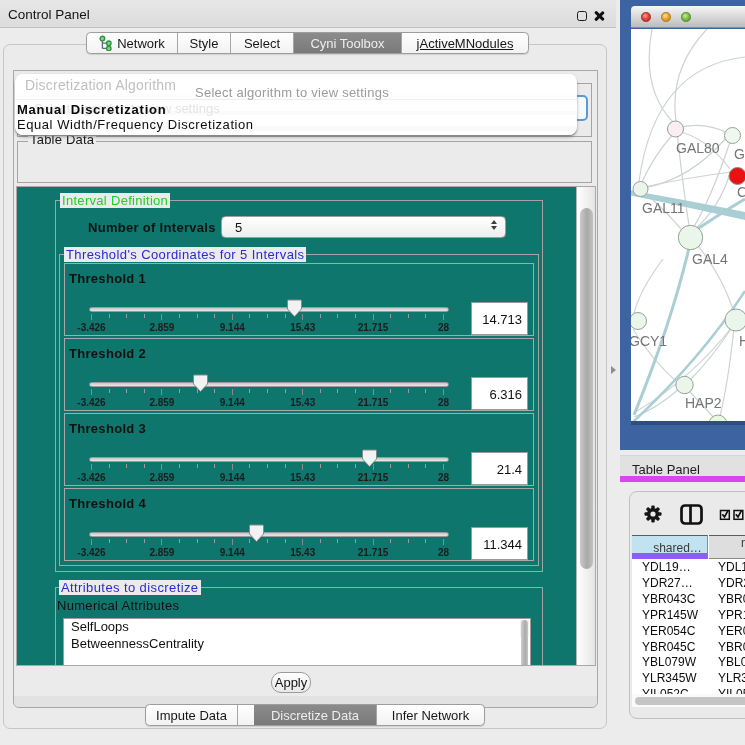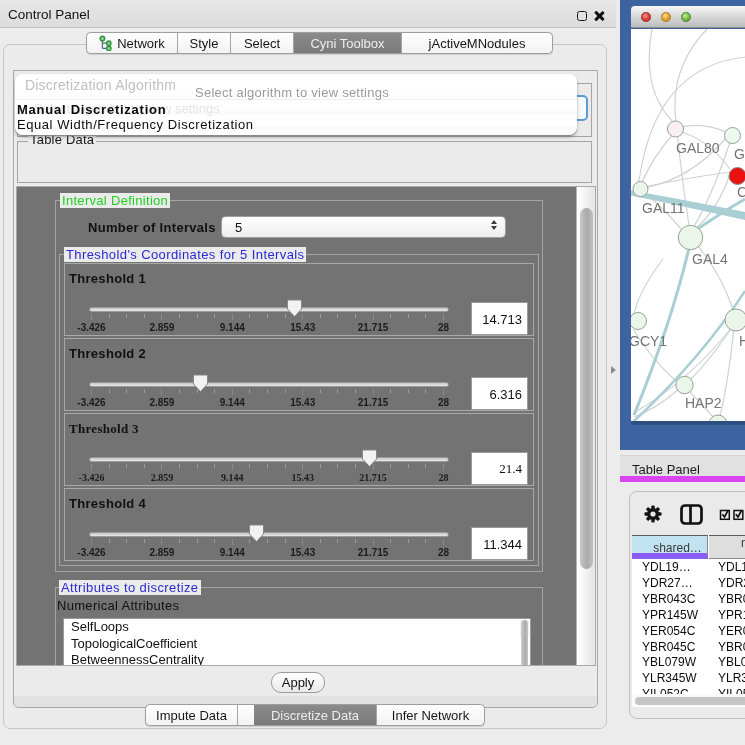--- a/index.html
+++ b/index.html
@@ -37,21 +37,21 @@
 
 
 .mcombo { position:absolute; background:linear-gradient(#ffffff,#ededed); border:1px solid #9e9e9e; border-radius:4.5px; font-size:13px; color:#111; }
 .mcombo .txt { position:absolute; left:9px; top:50%; transform:translateY(-50%); }
 .arrows { position:absolute; width:9px; display:block; }
 .arrows span { display:block; }
 .arrows .up { width:0; height:0; border-left:3.6px solid transparent; border-right:3.6px solid transparent; border-bottom:4.2px solid #3c3c3c; margin-bottom:2.4px; }
 .arrows .dn { width:0; height:0; border-left:3.6px solid transparent; border-right:3.6px solid transparent; border-top:4.2px solid #3c3c3c; }
 
 
-#spane { left:16px; top:186px; width:580px; height:480px; border:1px solid #a8a8a8; background:#737373; overflow:hidden; }
+#spane { left:16px; top:186px; width:580px; height:480px; border:1px solid #a8a8a8; background:#0f766e; overflow:hidden; }
 #vsb-track { position:absolute; left:559px; top:0; width:20px; height:480px; background:linear-gradient(90deg,#ffffff,#e3e3e3); border-left:1px solid #b5b5b5; }
 #vsb-thumb { position:absolute; left:563px; top:21px; width:13px; height:361px; border-radius:7px; background:linear-gradient(90deg,#c9c9c9,#a9a9a9 55%,#c2c2c2); }
 
 
 .thp { position:absolute; left:47px; width:470px; height:73px; border:1px solid #a8a8a8; }
 .thp .lbl { position:absolute; left:4px; top:7px; font-size:13px; font-weight:bold; letter-spacing:0.3px; color:#111; }
 .track { position:absolute; left:24px; top:43px; width:360px; height:5px; border:1px solid #9a9a9a; border-radius:3px; background:linear-gradient(#c6c6c6,#e9e9e9); }
 .ticks { position:absolute; left:26px; top:50px; width:353px; height:4px;
   background:repeating-linear-gradient(90deg,#9a9a9a 0 1px,transparent 1px 17.6px); }
 .ticks2 { position:absolute; left:26px; top:50px; width:354px; height:6px;
@@ -61,21 +61,21 @@
 .vbox span { position:absolute; right:5px; top:50%; transform:translateY(-50%); font-size:13px; color:#111; }
 .thumb { position:absolute; top:35px; width:17px; height:19px; }
 
 
 #attr-list { position:absolute; left:46px; top:431px; width:468px; height:60px; background:#fff; border:1px solid #9b9b9b; font-size:13px; color:#111; }
 #attr-list div { padding-left:7px; height:16.5px; line-height:16.5px; }
 #alsb { position:absolute; right:1px; top:1px; width:9px; height:58px; background:#f2f2f2; }
 #alsb i { position:absolute; left:1px; top:0; width:7px; height:58px; background:linear-gradient(90deg,#cfcfcf,#ababab 60%,#c6c6c6); border-radius:4px; }
 
 
-#apply { left:271px; top:672px; width:54px; height:21px; border:1px solid #9b9b9b; border-radius:10px; background:linear-gradient(#ffffff,#e9e9e9); font-size:13px; color:#111; text-align:center; line-height:19px; }
+#apply { left:271px; top:672px; width:40px; height:21px; border:1px solid #9b9b9b; border-radius:10px; background:linear-gradient(#ffffff,#e9e9e9); font-size:13px; color:#111; text-align:center; line-height:19px; }
 
 
 #popup { left:15px; top:74px; width:562px; height:61px; border-radius:8px;
   background:linear-gradient(#ffffff 0 34%, #fdfdfe 34% 42%, #ffffff 42% 60%, #f8fafc 60% 68%, #ffffff 68% 86%, #f8fafc 86% 94%, #ffffff 94%);
   box-shadow:0 1px 0 rgba(130,130,130,0.85), 0 2px 3px rgba(90,90,90,0.5); }
 #popup .r1 { position:absolute; left:180px; top:11px; font-size:13px; letter-spacing:0.25px; color:#9b9b9b; white-space:nowrap; }
 #popup .r2 { position:absolute; left:2px; top:27.5px; font-size:13px; font-weight:bold; letter-spacing:0.75px; color:#090909; }
 #popup .r3 { position:absolute; left:2px; top:42.5px; font-size:13px; letter-spacing:0.55px; color:#0d0d0d; }
 
 
@@ -170,21 +170,21 @@
         <span class="scale" style="left:237.7px;">15.43</span>
         <span class="scale" style="left:308.1px;">21.715</span>
         <span class="scale" style="left:378.5px;">28</span>
       <svg class="thumb" style="left:126.6px;" width="17" height="19" viewBox="0 0 17 19">
           <path d="M2.5,1 h12 q1,0 1,1 v8 l-7,7.5 l-7,-7.5 v-8 q0,-1 1,-1 z" fill="#f2f2f2" stroke="#888" stroke-width="1"></path>
         </svg>
       <div class="vbox">
           <span>6.316</span>
         </div>
     </div>
-    <div class="thp" style="top:226px;font-family:Liberation Serif, serif;">
+    <div class="thp" style="top:226px;">
       <div class="lbl">Threshold 3</div>
       <div class="track"></div>
         <div class="ticks"></div>
         <div class="ticks2"></div>
       <span class="scale" style="left:26.5px;">-3.426</span>
         <span class="scale" style="left:96.9px;">2.859</span>
         <span class="scale" style="left:167.3px;">9.144</span>
         <span class="scale" style="left:237.7px;">15.43</span>
         <span class="scale" style="left:308.1px;">21.715</span>
         <span class="scale" style="left:378.5px;">28</span>
@@ -214,21 +214,20 @@
         </div>
     </div>
 
     <div class="grp" style="left:38px; top:400px; width:488px; height:120px;"></div>
     <div class="grp-title" style="left:42px; top:393px; color:#2a2ad2; letter-spacing:0.4px;">Attributes to discretize</div>
     <div class="abs" style="left:40px; top:411px; font-size:13px; font-weight:normal; letter-spacing:0.3px; color:#111;">Numerical Attributes</div>
     <div id="vsb-track"></div>
     <div id="vsb-thumb"></div>
     <div id="attr-list">
       <div>SelfLoops</div>
-      <div>TopologicalCoefficient</div>
       <div>BetweennessCentrality</div>
       <div id="alsb">
           <i></i>
         </div>
     </div>
   </div>
 
   <div class="abs" id="apply">Apply</div>
   <div class="seg abs" id="tabs-bottom">
     <div class="s" style="width:92px;">Impute Data</div>
@@ -240,21 +239,21 @@
     <div class="s" style="width:91px;">
       <svg width="14" height="16" viewBox="0 0 14 16" style="margin-right:4px;">
         <path d="M3.4,5.5 V13.4 M3.4,8.2 H7.2 M3.4,13.4 H7.2" stroke="#5a6b80" stroke-width="1.3" fill="none"></path>
         <circle cx="3.4" cy="3.6" r="2.3" fill="#8ed08e" stroke="#2f9440" stroke-width="1.4"></circle>
         <circle cx="9.8" cy="8.2" r="2.2" fill="#8ed08e" stroke="#2f9440" stroke-width="1.4"></circle>
         <circle cx="9.8" cy="13.4" r="2.2" fill="#8ed08e" stroke="#2f9440" stroke-width="1.4"></circle>
       </svg>Network</div>
     <div class="s" style="width:53px;">Style</div>
     <div class="s" style="width:63px;">Select</div>
     <div class="s sel" style="width:108px;">Cyni Toolbox</div>
-    <div class="s" style="width:150px;">jActiveMNodules</div>
+    <div class="s" style="width:126px;text-decoration:underline;">jActiveMNodules</div>
   </div>
 
   <div class="abs" id="popup">
     <div style="position:absolute; left:10px; top:3px; font-size:14px; letter-spacing:0.2px; color:#c0c0c0; white-space:nowrap;">Discretization Algorithm</div>
     <div style="position:absolute; left:19px; top:27px; font-size:13px; color:#e4e4e4; white-space:nowrap;">Select algorithm to view settings</div>
     <div style="position:absolute; left:0; top:25px; width:100%; height:1px; background:rgba(120,120,120,0.10);"></div>
     <div class="r1">Select algorithm to view settings</div>
     <div class="r2">Manual Discretization</div>
     <div class="r3">Equal Width/Frequency Discretization</div>
   </div>

